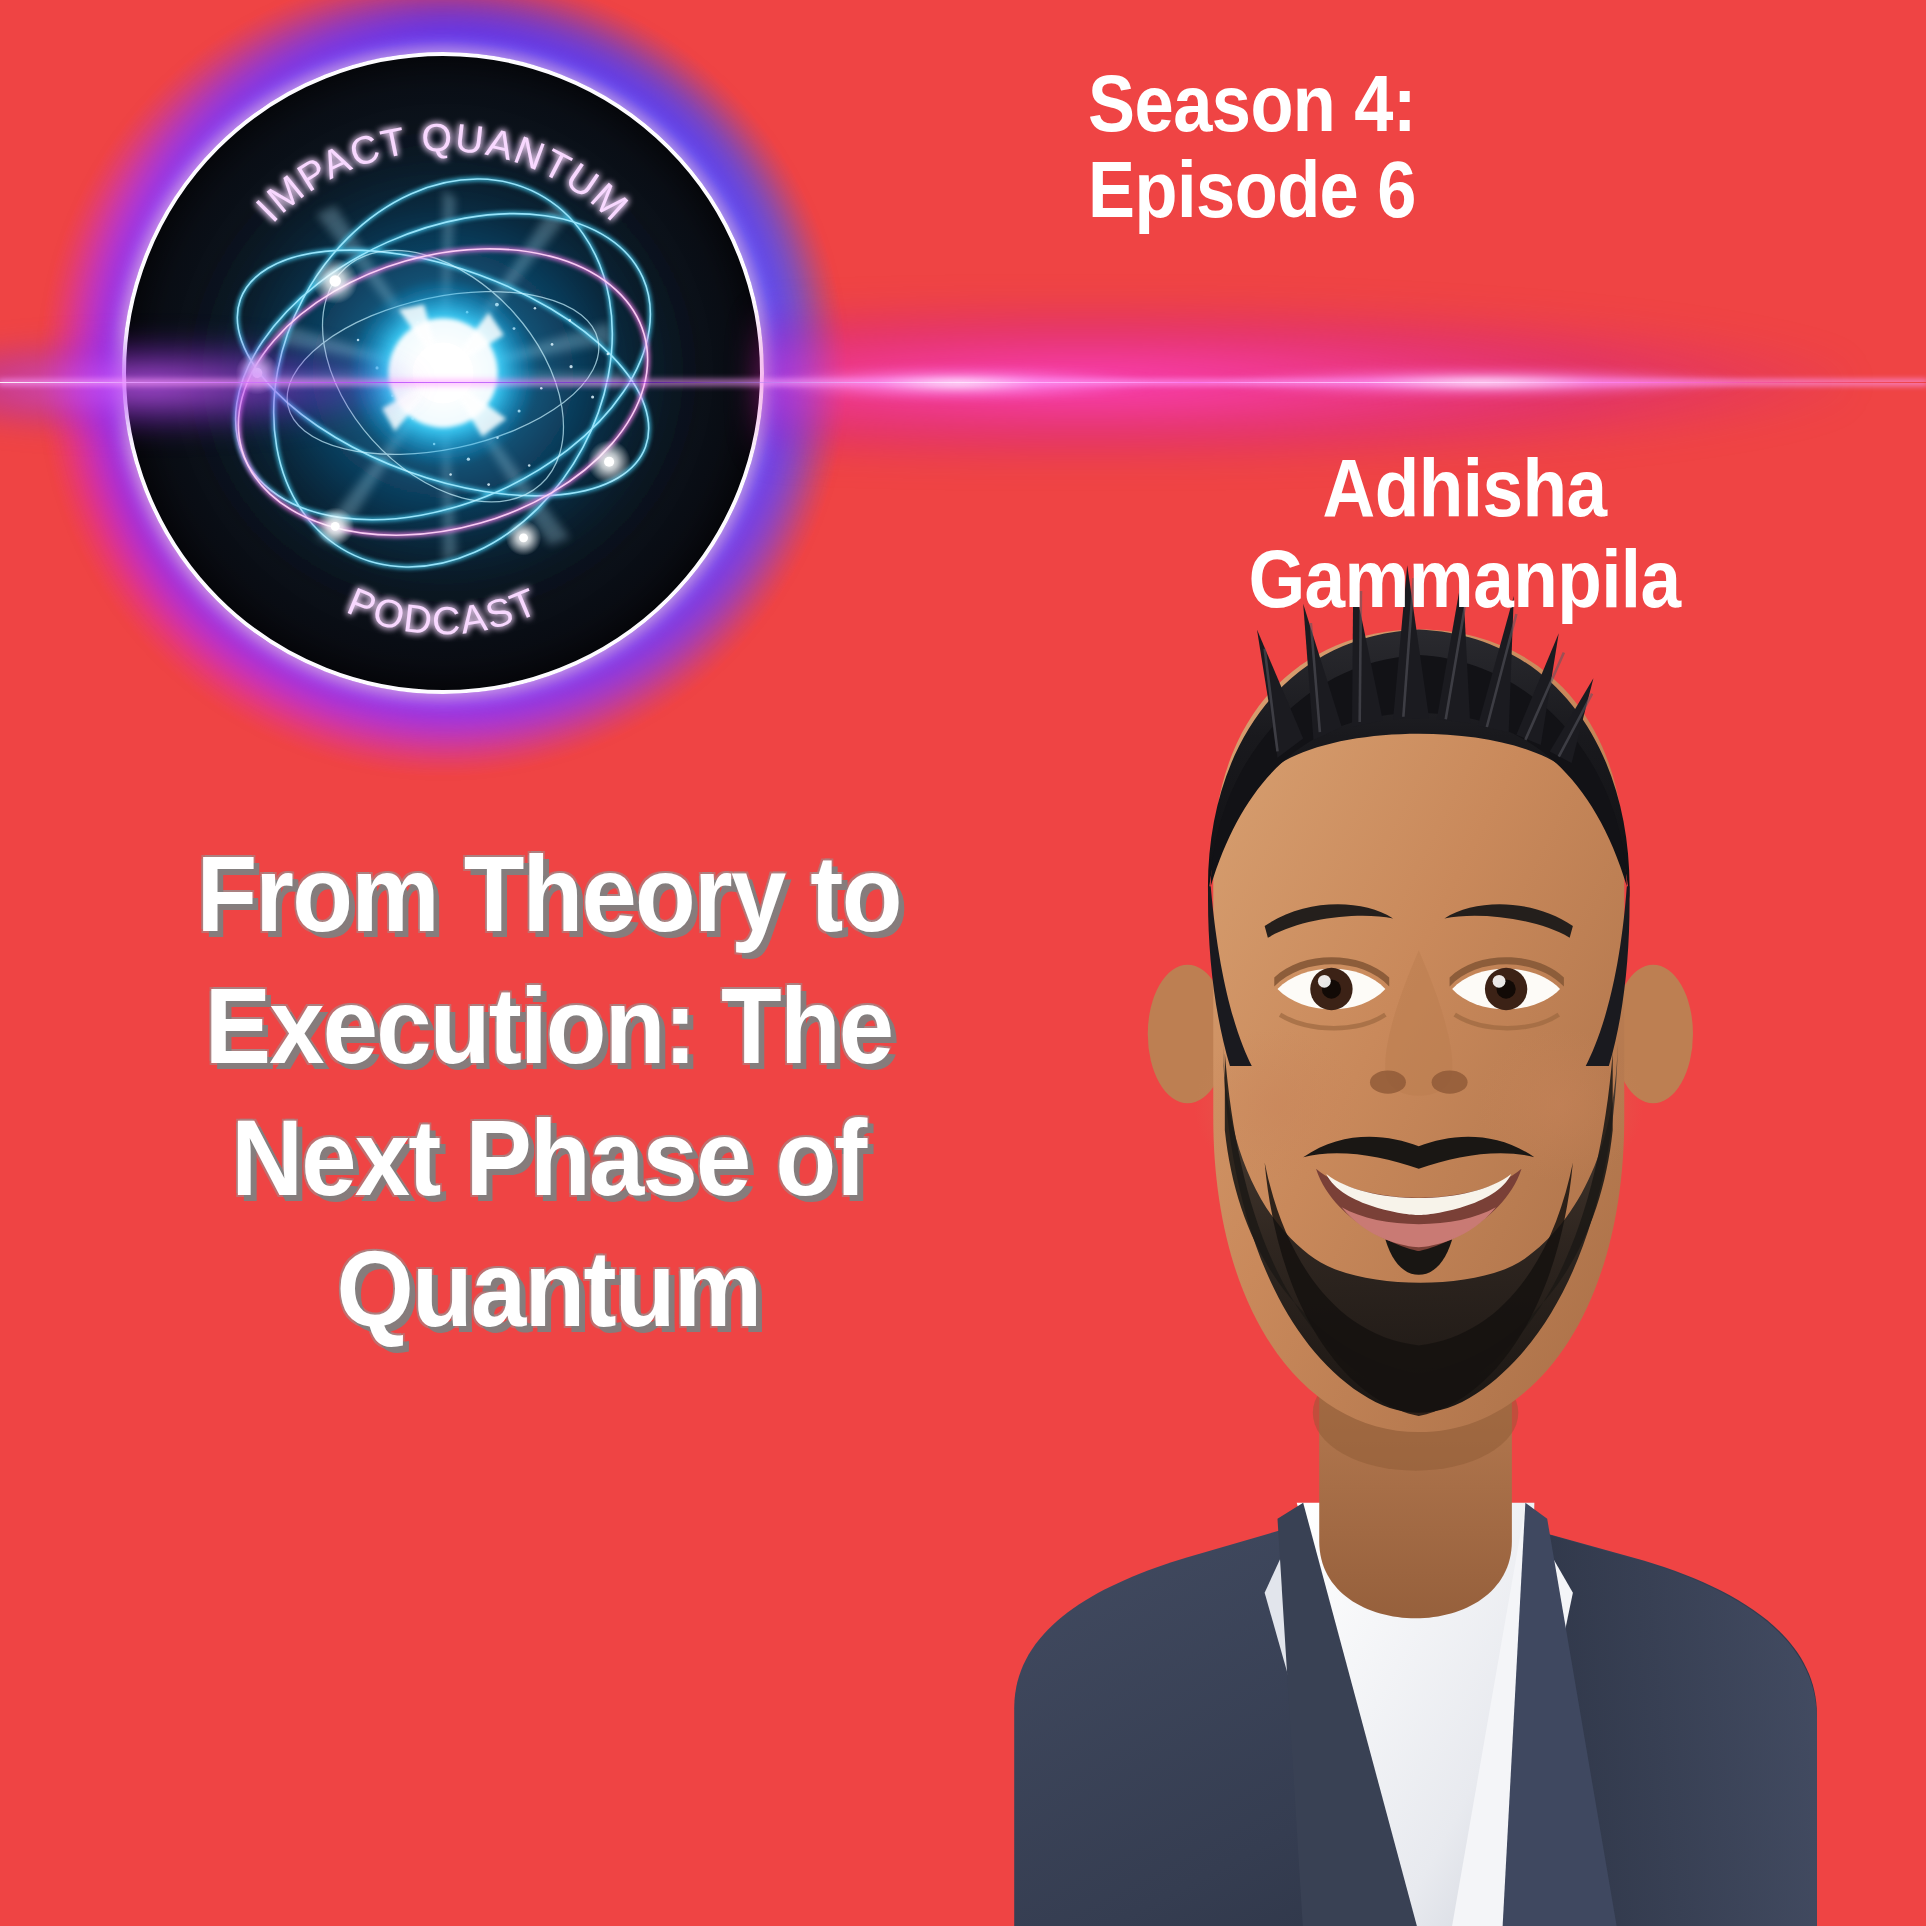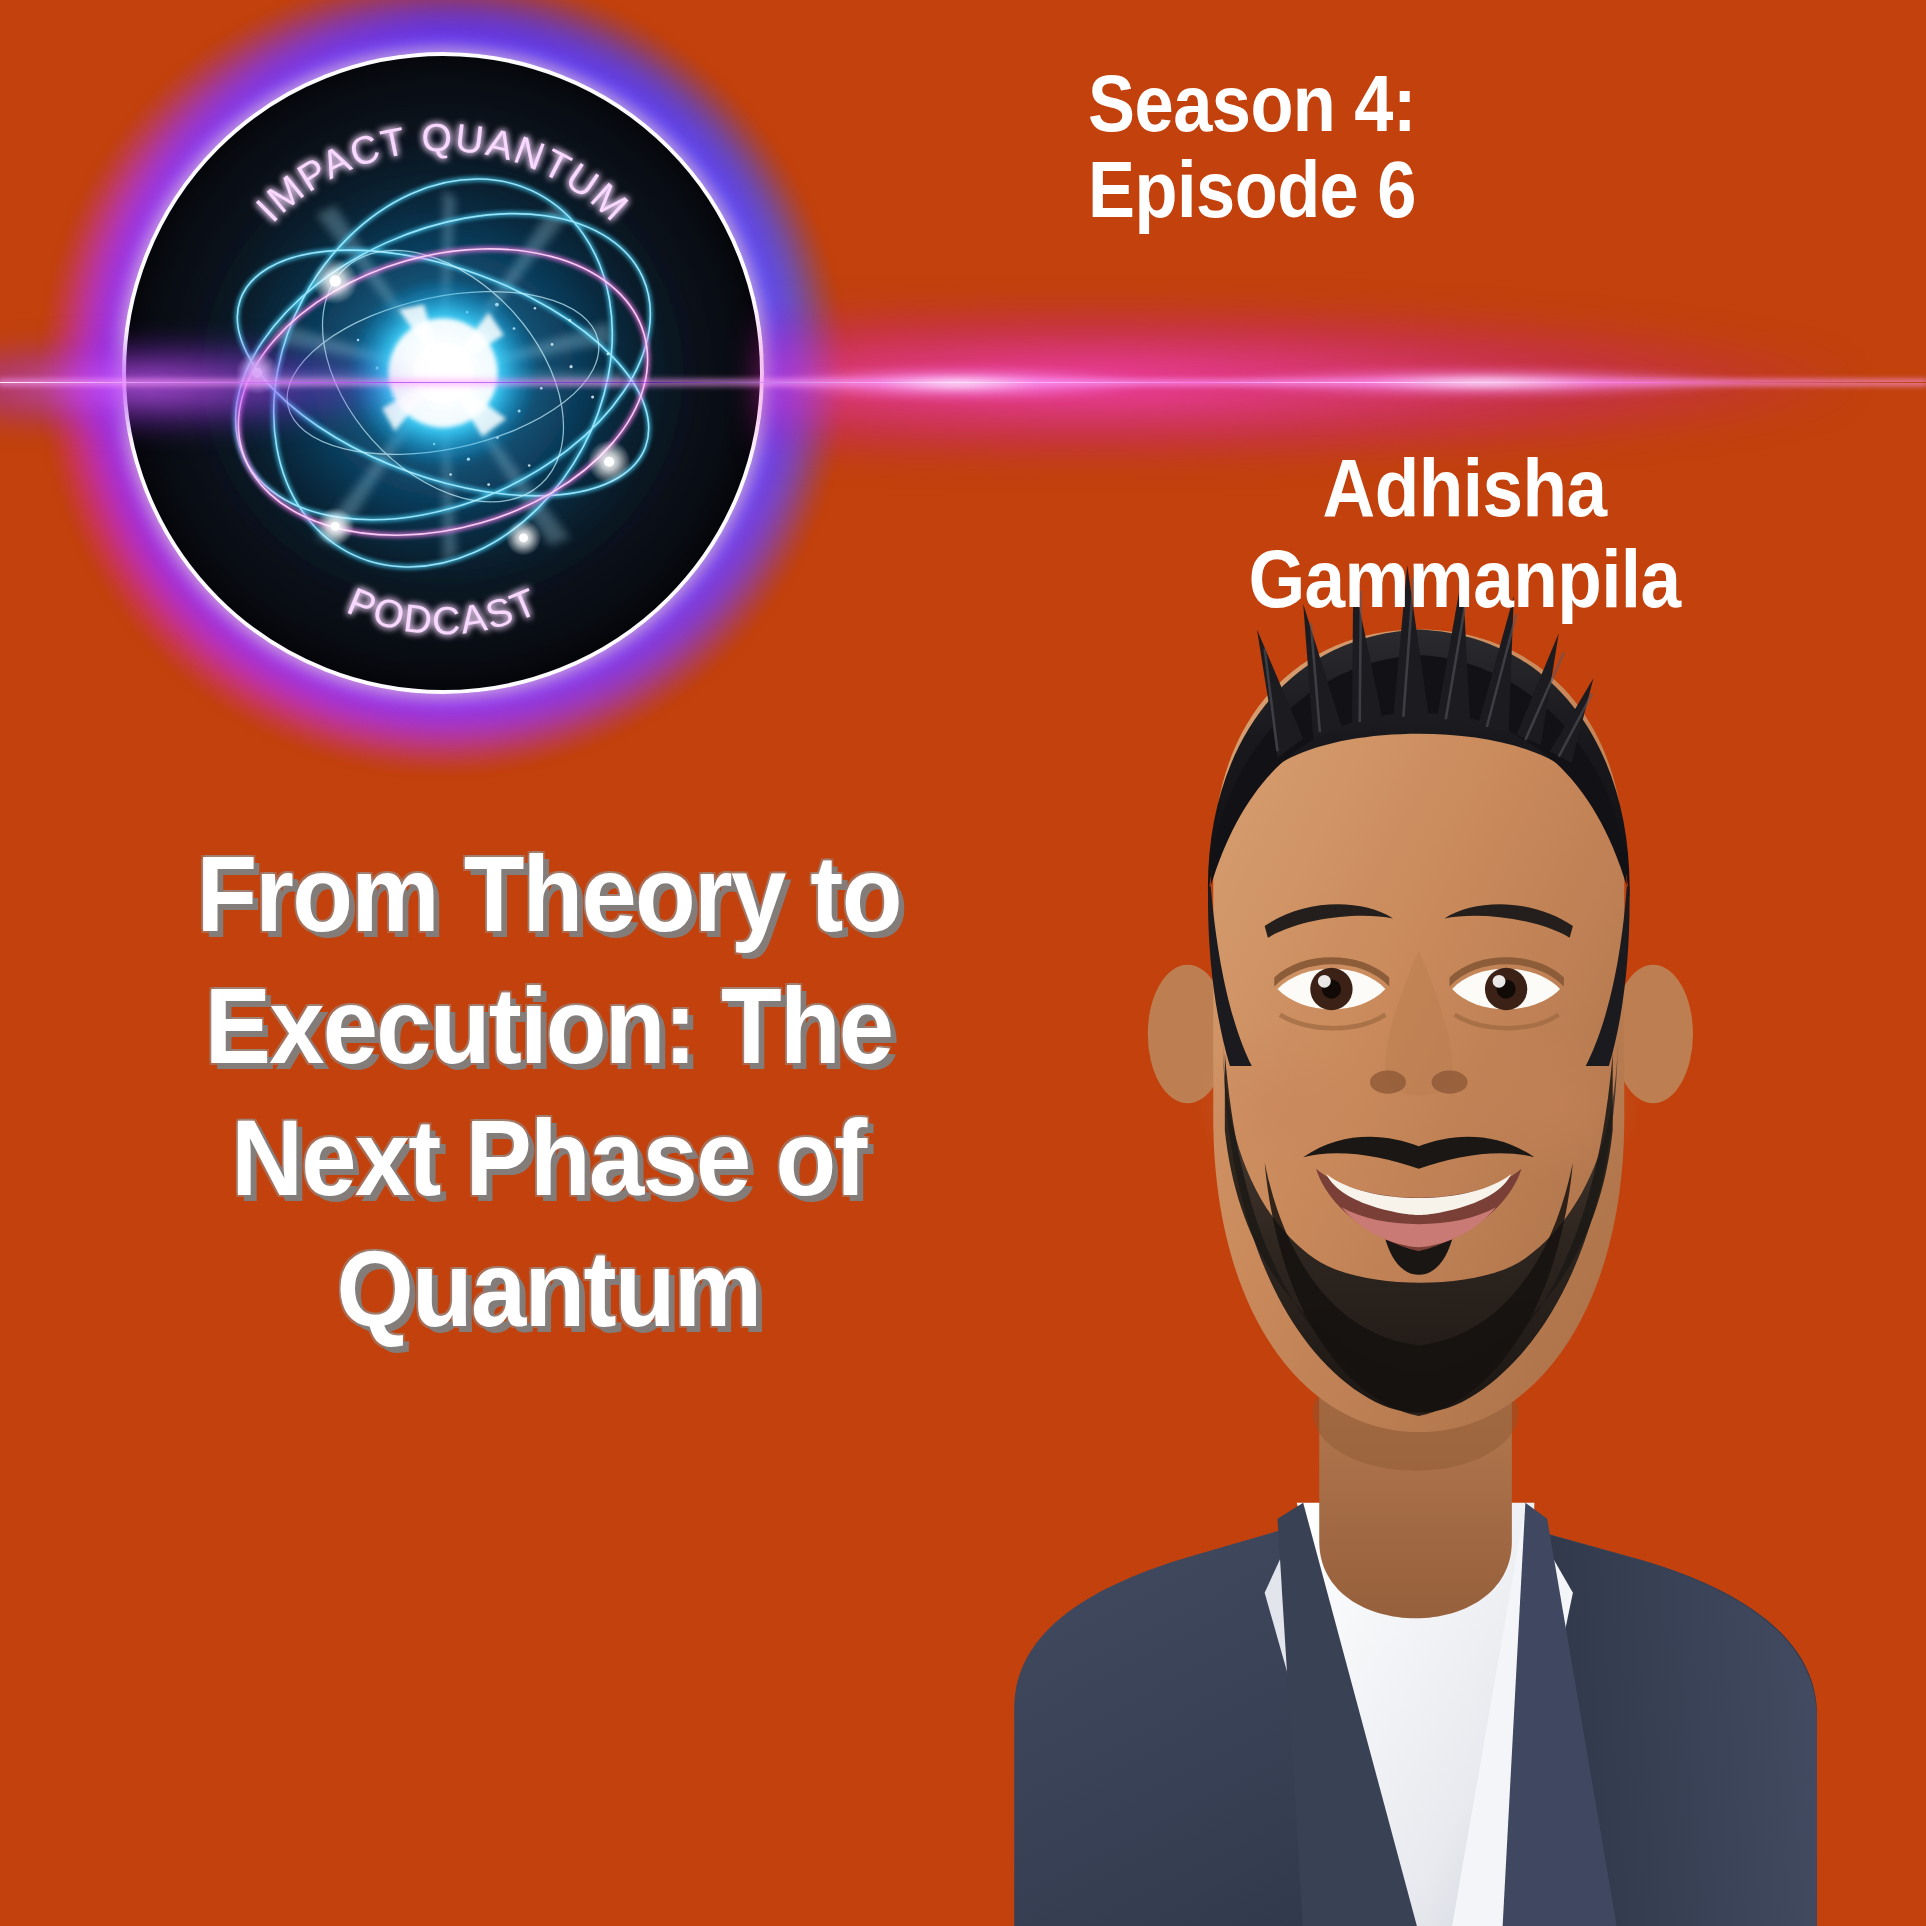--- a/index.html
+++ b/index.html
@@ -1,20 +1,20 @@
 <!DOCTYPE html>
 <html style="font-size:10.3px"><head>
 <meta charset="utf-8">
 <style>
   html,body{margin:0;padding:0;background:#111;}
   *{box-sizing:border-box;}
   .cover{
     position:relative;
     width:1926px;height:1926px;
-    background:#c2410c;
+    background:#ef4444;
     overflow:hidden;
     font-family:"Liberation Sans", sans-serif;
   }
 
   
   .photo{
     position:absolute;
     left:854px; top:501px; width:1091px; height:1432px;
     overflow:hidden;
   }

